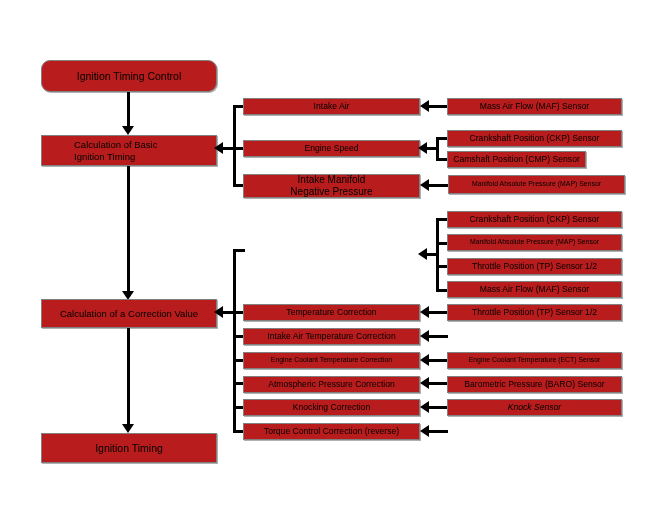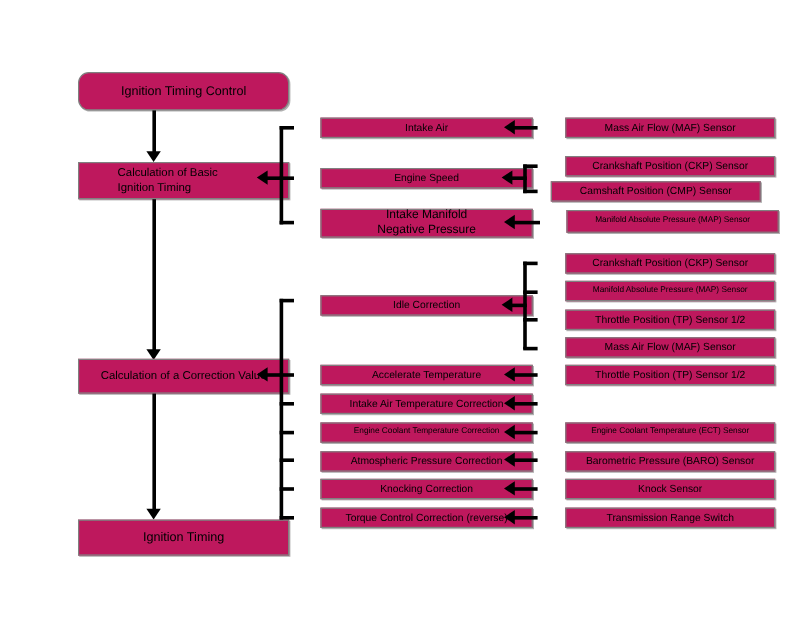--- a/index.html
+++ b/index.html
@@ -16,32 +16,31 @@
     position: relative;
     width: 658px;
     height: 530px;
     background: #ffffff;
     overflow: hidden;
   }
   
   .node {
     position: absolute;
     box-sizing: border-box;
-    background: #be185d;
+    background: #b91c1c;
     border: 1px solid #808080;
     box-shadow: 1px 1px 0 0 #b0b0b0;
     display: flex;
     align-items: center;
     justify-content: center;
     text-align: center;
     line-height: 1.18;
     font-size: 9px;
     color: #000000;
     padding: 0 3px;
-    margin-left: 24px;
   }
   .node.rounded {
     border-radius: 9px;
   }
   .node.left-text {
     justify-content: flex-start;
     text-align: left;
     padding-left: 32px;
   }
   .node .label {
@@ -142,44 +141,41 @@
   </div>
 
   <div class="vline" style="left:436px; top:137px; height:24px;"></div>
   <div class="hline" style="left:436px; top:137px; width:12px;"></div>
   <div class="hline" style="left:436px; top:158px; width:12px;"></div>
   <div class="hline" style="left:426px; top:147px; width:13px;"></div>
   <div class="arrow-left" style="left:418px; top:142px;"></div>
   <div class="node" style="left:447px; top:130px; width:175px; height:17px;">
     <span class="label fs-9">Crankshaft Position (CKP) Sensor</span>
   </div>
-  <div class="node" style="left:435px; top:151px; width:175px; height:17px;">
+  <div class="node" style="left:447px; top:151px; width:139px; height:17px;">
     <span class="label fs-9">Camshaft Position (CMP) Sensor</span>
   </div>
 
   <div class="hline" style="left:428px; top:184px; width:22px;"></div>
   <div class="arrow-left" style="left:420px; top:179px;"></div>
   <div class="node" style="left:448px; top:175px; width:177px; height:19px;">
     <span class="label fs-7">Manifold Absolute Pressure (MAP) Sensor</span>
   </div>
 
   <div class="vline" style="left:233px; top:249px; height:184px;"></div>
   <div class="hline" style="left:233px; top:249px; width:12px;"></div>
   <div class="hline" style="left:233px; top:311px; width:12px;"></div>
   <div class="hline" style="left:233px; top:335px; width:12px;"></div>
   <div class="hline" style="left:233px; top:359px; width:12px;"></div>
   <div class="hline" style="left:233px; top:382px; width:12px;"></div>
   <div class="hline" style="left:233px; top:406px; width:12px;"></div>
   <div class="hline" style="left:233px; top:430px; width:12px;"></div>
   <div class="hline" style="left:222px; top:311px; width:13px;"></div>
   <div class="arrow-left" style="left:214px; top:306px;"></div>
 
-  <div class="node" style="left:243px; top:246px; width:177px; height:17px;">
-    <span class="label fs-9">Idle Correction</span>
-  </div>
 
   <div class="vline" style="left:436px; top:218px; height:73px;"></div>
   <div class="hline" style="left:436px; top:218px; width:12px;"></div>
   <div class="hline" style="left:436px; top:242px; width:12px;"></div>
   <div class="hline" style="left:436px; top:265px; width:12px;"></div>
   <div class="hline" style="left:436px; top:289px; width:12px;"></div>
   <div class="hline" style="left:426px; top:253px; width:13px;"></div>
   <div class="arrow-left" style="left:418px; top:248px;"></div>
 
   <div class="node" style="left:447px; top:211px; width:175px; height:17px;">
@@ -189,21 +185,21 @@
     <span class="label fs-7">Manifold Absolute Pressure (MAP) Sensor</span>
   </div>
   <div class="node" style="left:447px; top:258px; width:175px; height:17px;">
     <span class="label fs-9">Throttle Position (TP) Sensor 1/2</span>
   </div>
   <div class="node" style="left:447px; top:281px; width:175px; height:17px;">
     <span class="label fs-9">Mass Air Flow (MAF) Sensor</span>
   </div>
 
   <div class="node" style="left:243px; top:304px; width:177px; height:17px;">
-    <span class="label fs-9">Accelerate Temperature</span>
+    <span class="label fs-9">Temperature Correction</span>
   </div>
   <div class="hline" style="left:428px; top:311px; width:20px;"></div>
   <div class="arrow-left" style="left:420px; top:306px;"></div>
   <div class="node" style="left:447px; top:304px; width:175px; height:17px;">
     <span class="label fs-9">Throttle Position (TP) Sensor 1/2</span>
   </div>
 
   <div class="node" style="left:243px; top:328px; width:177px; height:17px;">
     <span class="label fs-9">Intake Air Temperature Correction</span>
   </div>
@@ -226,26 +222,23 @@
   <div class="arrow-left" style="left:420px; top:377px;"></div>
   <div class="node" style="left:447px; top:376px; width:175px; height:17px;">
     <span class="label fs-9">Barometric Pressure (BARO) Sensor</span>
   </div>
 
   <div class="node" style="left:243px; top:399px; width:177px; height:17px;justify-content:center;">
     <span class="label fs-9">Knocking Correction</span>
   </div>
   <div class="hline" style="left:428px; top:406px; width:20px;"></div>
   <div class="arrow-left" style="left:420px; top:401px;"></div>
-  <div class="node" style="left:447px; top:399px; width:175px; height:17px;">
+  <div class="node" style="left:447px; top:399px; width:175px; height:17px;font-style:italic;">
     <span class="label fs-9">Knock Sensor</span>
   </div>
 
   <div class="node" style="left:243px; top:423px; width:177px; height:17px;">
     <span class="label fs-9">Torque Control Correction (reverse)</span>
   </div>
   <div class="hline" style="left:428px; top:430px; width:20px;"></div>
   <div class="arrow-left" style="left:420px; top:425px;"></div>
-  <div class="node" style="left:447px; top:423px; width:175px; height:17px;">
-    <span class="label fs-9">Transmission Range Switch</span>
-  </div>
 
 </div>
 
 </body></html>

